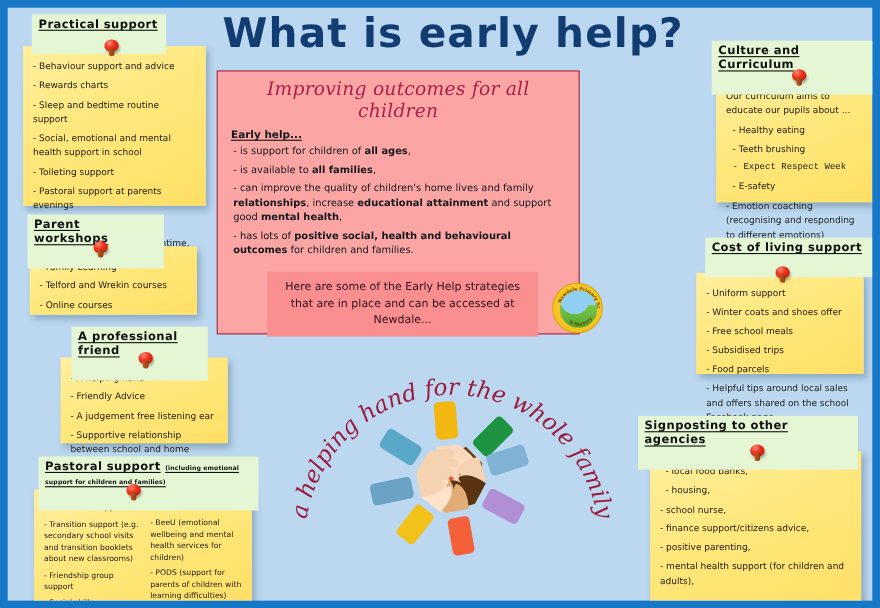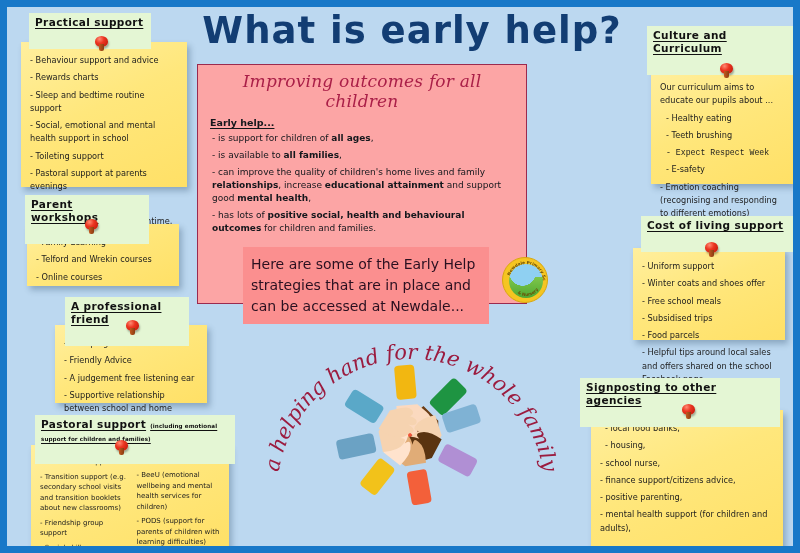--- a/index.html
+++ b/index.html
@@ -102,23 +102,23 @@
   .pline {
     font-size: 9px; color: #14171c; line-height: 1.45;
     margin: 0 0 4px 4px;
   }
   .pline b { font-weight: bold; }
   #pinkbox {
     position: absolute; left: 45px; top: 182px;
     width: 246px;
     background: #fb8f8f;
     color: #2a1020;
-    font-size: 14px;
+    font-size: 10px;
     line-height: 1.5;
-    text-align: left;
+    text-align: center;
     padding: 7px 8px;
   }
   #logo {
     position: absolute; right: -22px; bottom: 0px;
     width: 46px; height: 46px; border-radius: 50%;
     background: #f5c521;
     border: 1px solid #d8a70e;
     z-index: 7;
     overflow: hidden;
   }
@@ -228,21 +228,21 @@
               <path id="arcTop" d="M 6,23 A 17,17 0 0 1 40,23"></path>
               <path id="arcBot" d="M 8,23 A 15,15 0 0 0 38,23"></path>
             </defs>
           <text font-size="4.2" fill="#6b4f06" font-weight="bold"><textPath href="#arcTop" startOffset="10%">Newdale Primary School</textPath></text>
           <text font-size="4.2" fill="#6b4f06" font-weight="bold"><textPath href="#arcBot" startOffset="30%">&amp; Nursery</textPath></text>
         </svg>
       </div>
     </div>
   </div>
 
-  <div class="hdr" style="left:640px; top:19px; width:150px;">
+  <div class="hdr" style="left:640px; top:30px; width:150px;">
     <u>Culture and Curriculum</u>
   </div>
   <div class="pin" style="left:713px; top:56px;">
       <span class="head"></span>
       <span class="stem"></span>
     </div>
   <div class="note" style="left:644px; top:62px; width:142px; height:115px;">
     <p class="intro">Our curriculum aims to educate our pupils about ...</p>
     <p style="margin-left:6px;">- Healthy eating</p>
     <p style="margin-left:6px;">- Teeth brushing</p>

